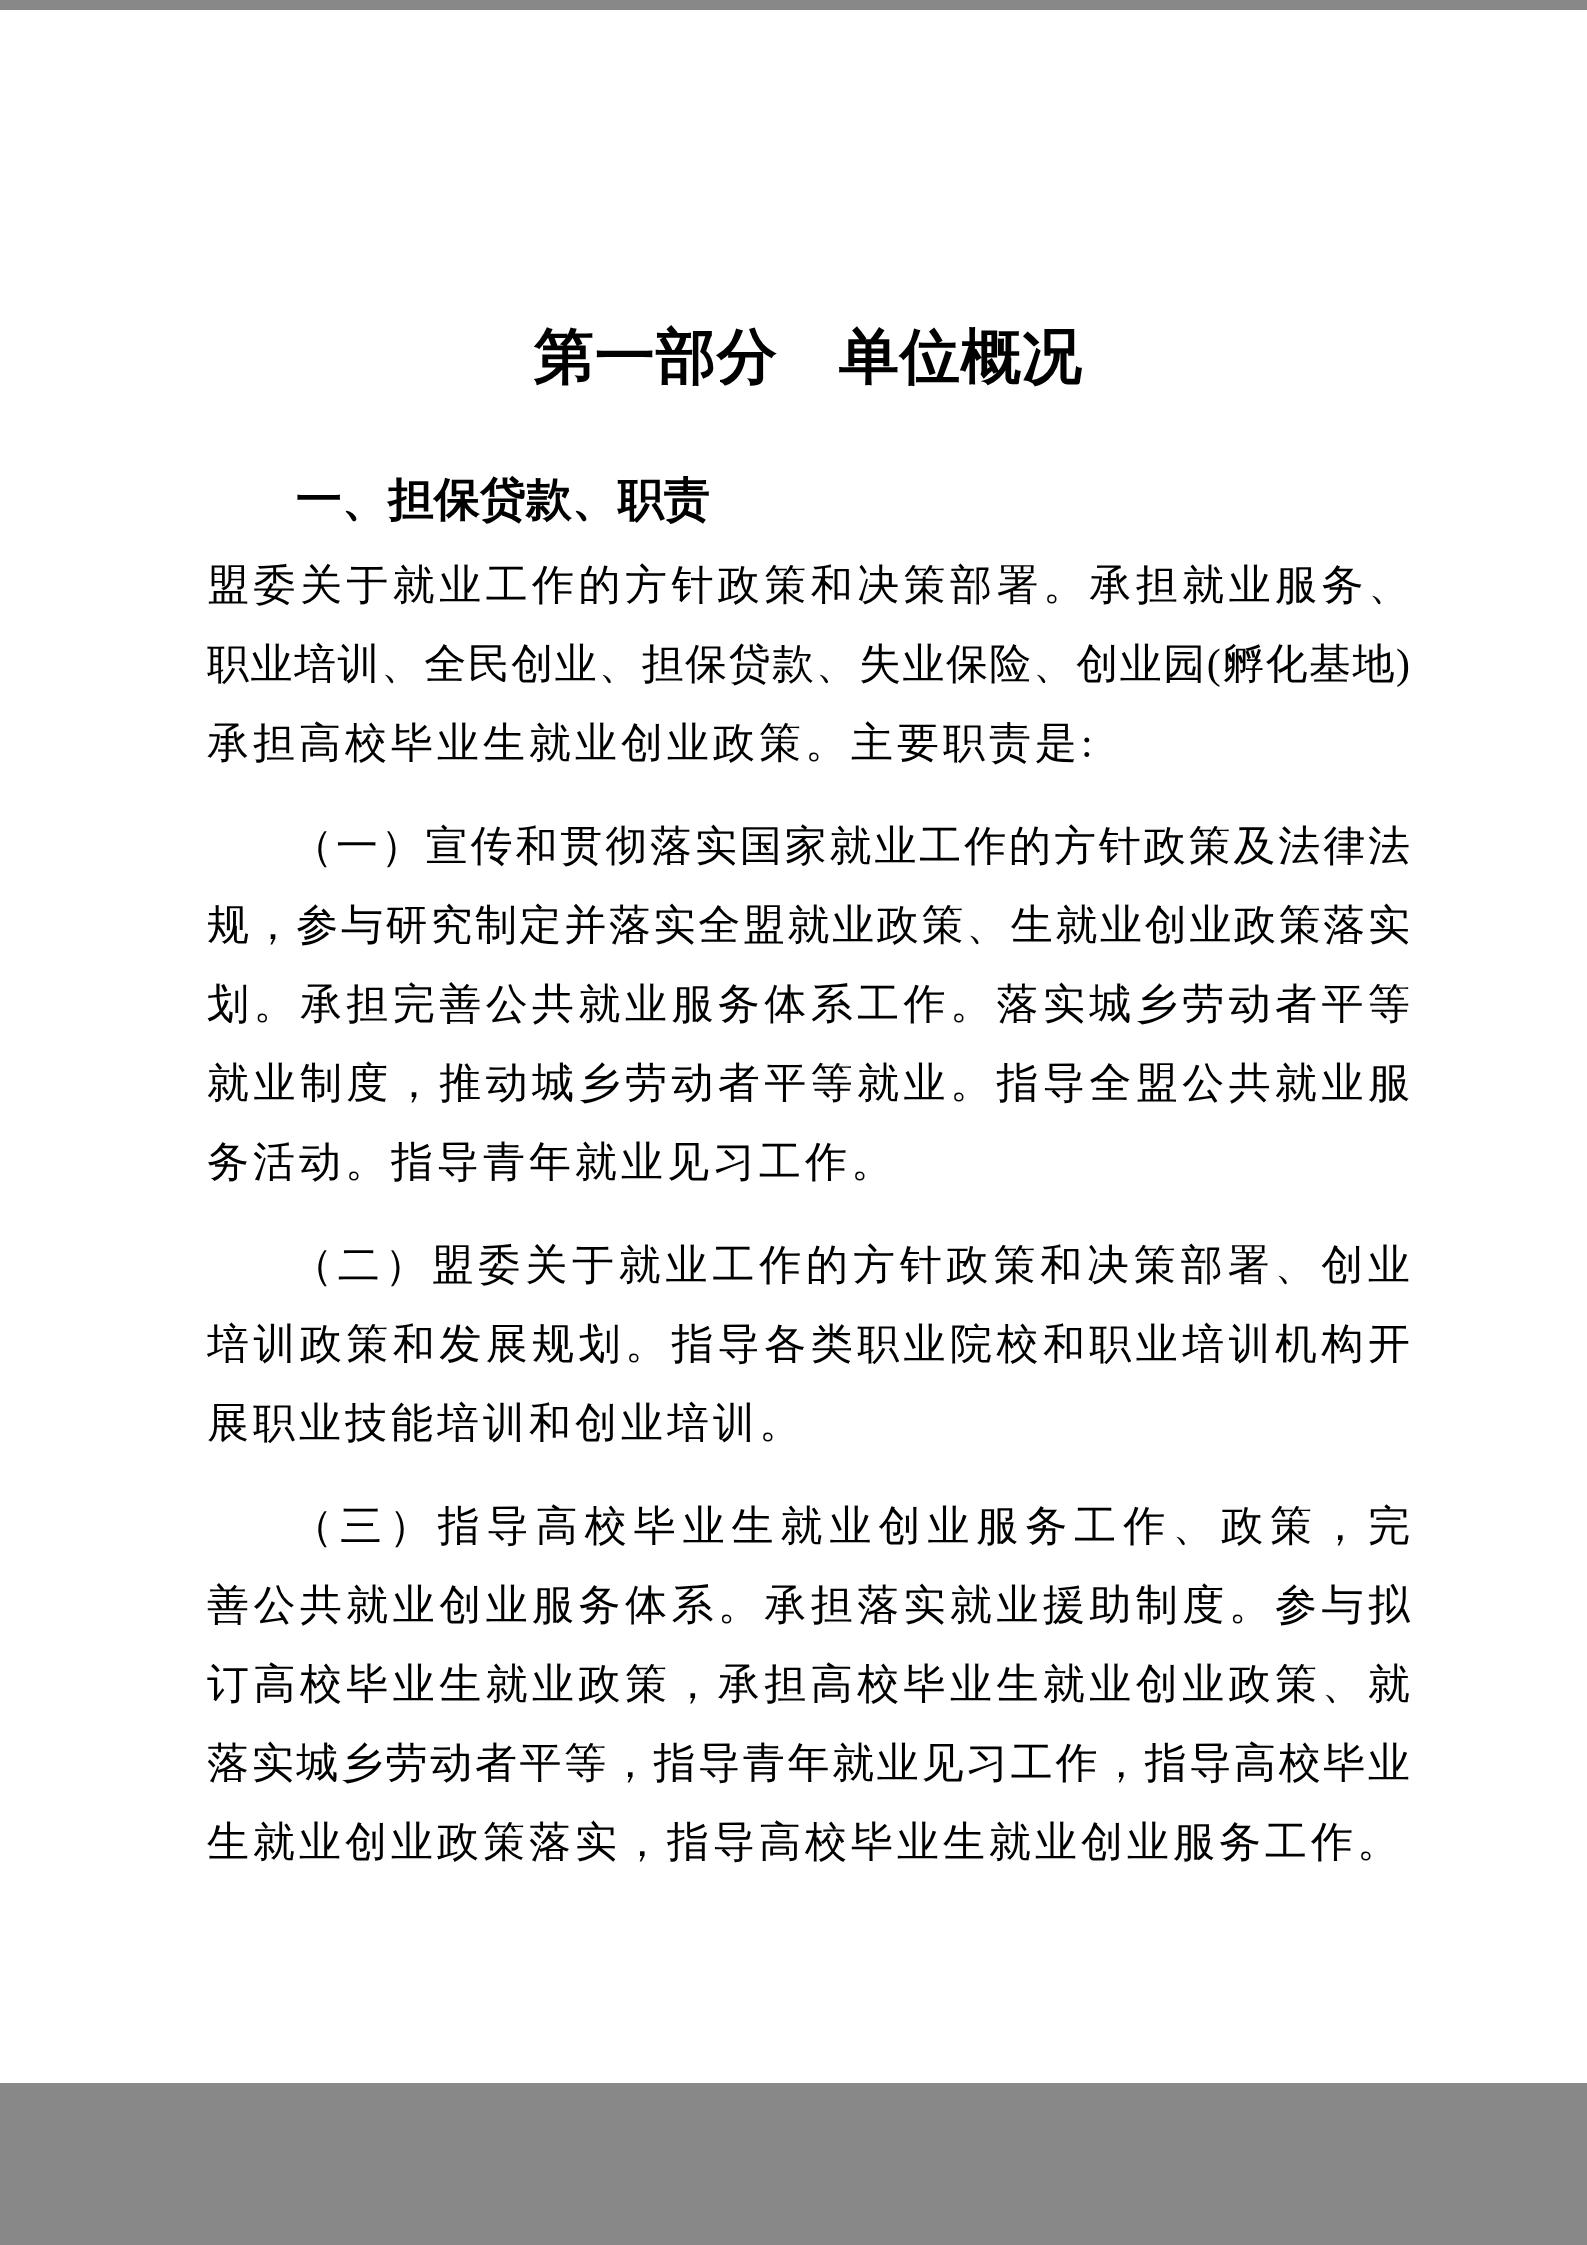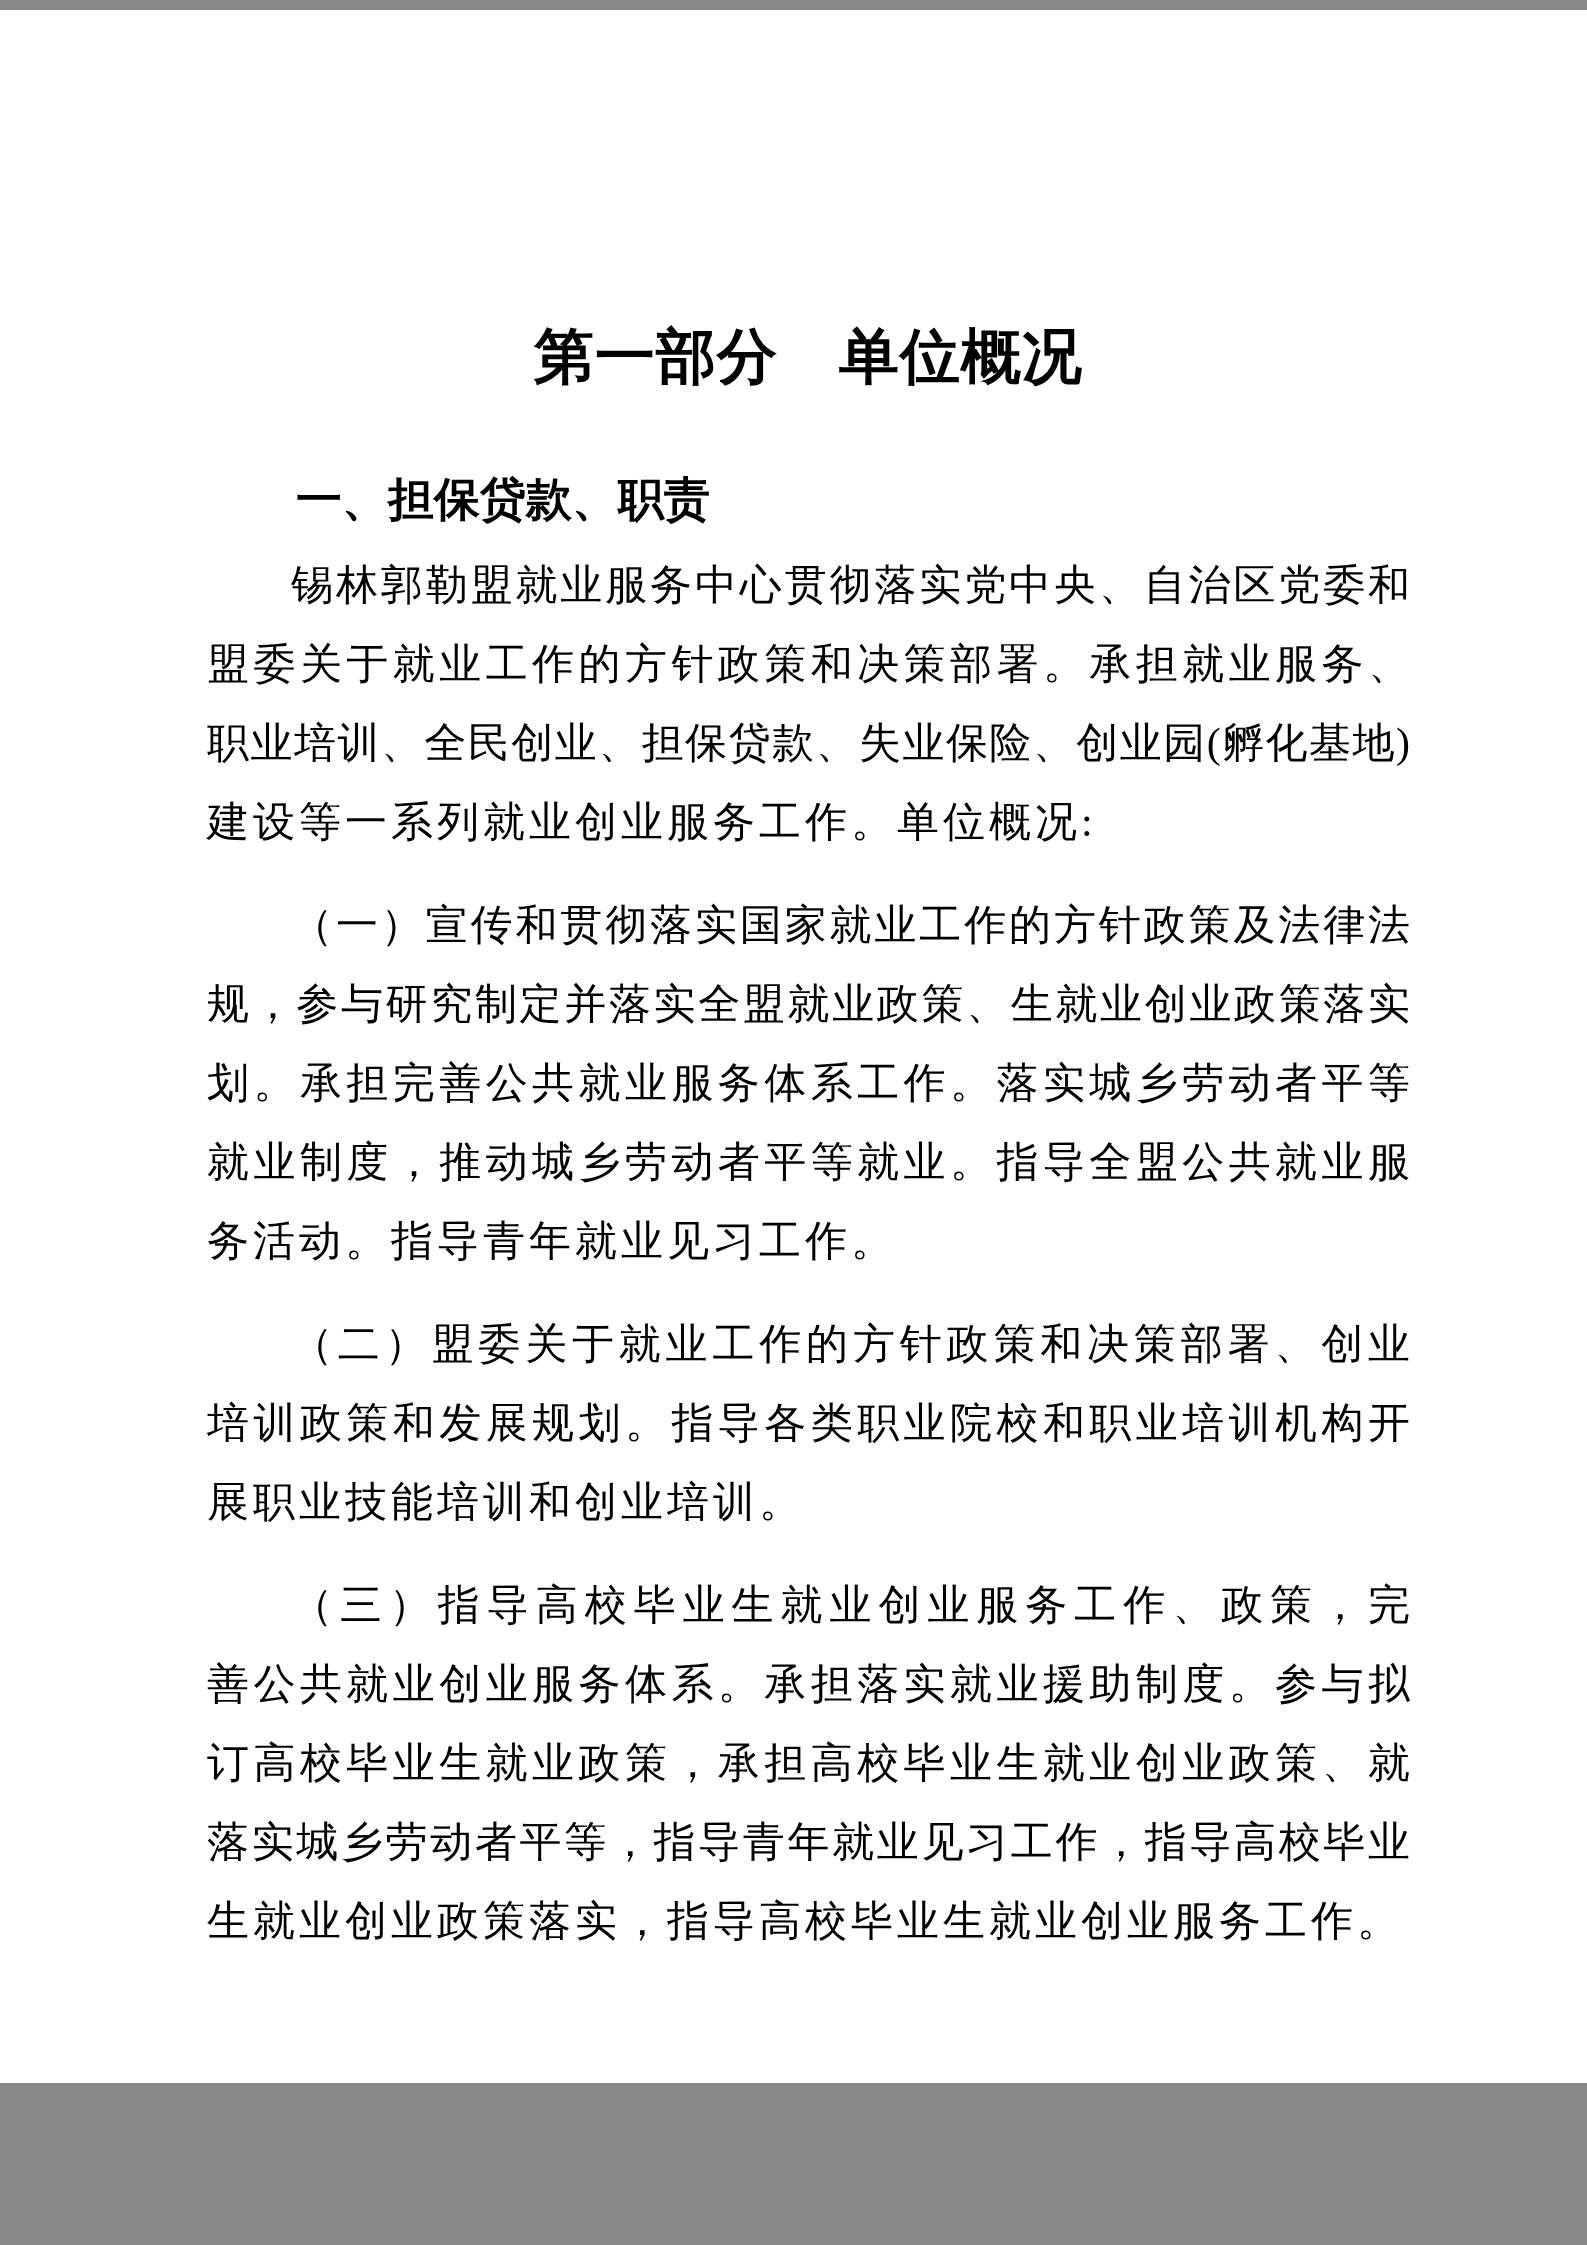--- a/index.html
+++ b/index.html
@@ -60,24 +60,23 @@
 </style>
 </head>
 <body>
 
 <div class="page">
   <div class="content">
     <div class="doc-title">第一部分　单位概况</div>
     <div class="section-heading">一、担保贷款、职责</div>
     <div class="document-body">
         <div class="paragraph">
-          <div class="line indent fill">锡林郭勒盟就业服务中心贯彻落实党中央、自治区党委和</div>
           <div class="line fill">盟委关于就业工作的方针政策和决策部署。承担就业服务、</div>
           <div class="line fill">职业培训、全民创业、担保贷款、失业保险、创业园(孵化基地)</div>
-          <div class="line last">建设等一系列就业创业服务工作。单位概况:</div>
+          <div class="line last">承担高校毕业生就业创业政策。主要职责是:</div>
         </div>
         <div class="paragraph">
           <div class="line indent fill">（一）宣传和贯彻落实国家就业工作的方针政策及法律法</div>
           <div class="line fill">规，参与研究制定并落实全盟就业政策、生就业创业政策落实</div>
           <div class="line fill">划。承担完善公共就业服务体系工作。落实城乡劳动者平等</div>
           <div class="line fill">就业制度，推动城乡劳动者平等就业。指导全盟公共就业服</div>
           <div class="line last">务活动。指导青年就业见习工作。</div>
         </div>
         <div class="paragraph">
           <div class="line indent fill">（二）盟委关于就业工作的方针政策和决策部署、创业</div>

